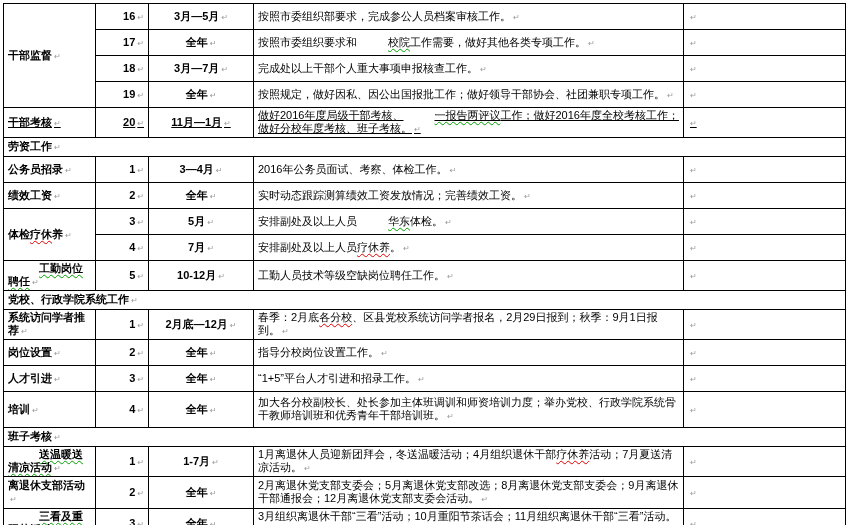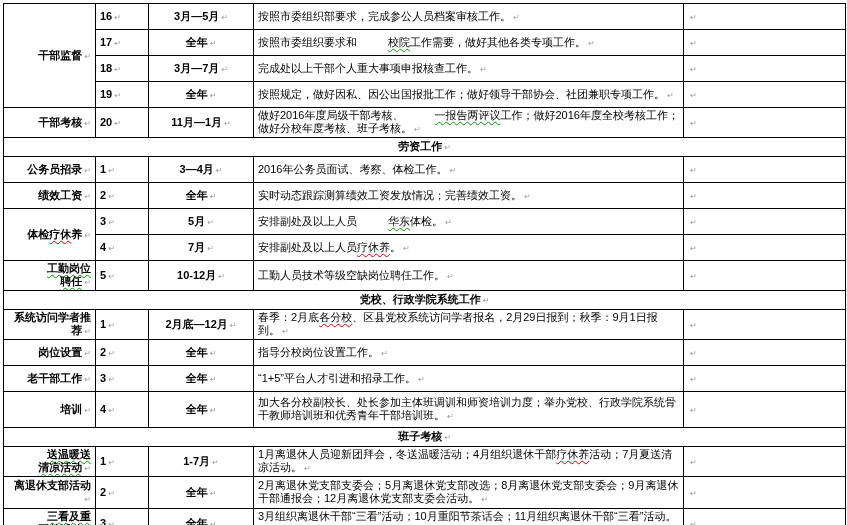--- a/index.html
+++ b/index.html
@@ -15,28 +15,28 @@
     width:842px;
   }
   table.plan td{
     border:1px solid #000;
     font-size:11px;line-height:13px;
     padding:1px 4px;
     vertical-align:middle;
     overflow:hidden;
     background:#fff;
   }
-  td.cat{text-align:right;font-weight:bold;}
-  td.no{text-align:left;font-weight:bold;}
+  td.cat{text-align:left;font-weight:bold;}
+  td.no{text-align:right;font-weight:bold;}
   td.time{text-align:center;font-weight:bold;}
   td.task{text-align:left;}
   td.remark{text-align:left;}
-  td.sec{font-weight:bold;padding-left:6px;text-align:center;}
+  td.sec{font-weight:bold;padding-left:6px;}
   tr.h26{height:26px;}
-  tr.h28{height:28px;}
+  tr.h28{height:28px;text-decoration:underline;}
   tr.h20{height:19px;}
   tr.h36{height:36px;margin-top:20px;}
   tr.h32{height:32px;margin-left:21px;}
   .pm{
     color:#9a9a9a;font-size:8px;vertical-align:baseline;
     margin-left:2px;font-weight:normal;
   }
   .sq-green{text-decoration:underline wavy #00a000 1px;text-underline-offset:2px;margin-left:31px;}
   .sq-red{text-decoration:underline wavy #e00000 1px;text-underline-offset:2px;margin-top:32px;}
 </style>
@@ -136,21 +136,21 @@
     <td class="remark"><span class="pm">↵</span></td>
   </tr>
   <tr class="h26">
     <td class="cat"><span>岗位设置</span><span class="pm">↵</span></td>
     <td class="no"><span>2</span><span class="pm">↵</span></td>
     <td class="time"><span>全年</span><span class="pm">↵</span></td>
     <td class="task"><span>指导分校岗位设置工作。</span><span class="pm">↵</span></td>
     <td class="remark"><span class="pm">↵</span></td>
   </tr>
   <tr class="h26">
-    <td class="cat"><span>老干部工作</span><span class="pm">↵</span></td>
+    <td class="cat"><span>人才引进</span><span class="pm">↵</span></td>
     <td class="no"><span>3</span><span class="pm">↵</span></td>
     <td class="time"><span>全年</span><span class="pm">↵</span></td>
     <td class="task"><span>“1+5”平台人才引进和招录工作。</span><span class="pm">↵</span></td>
     <td class="remark"><span class="pm">↵</span></td>
   </tr>
   <tr class="h36">
     <td class="cat"><span>培训</span><span class="pm">↵</span></td>
     <td class="no"><span>4</span><span class="pm">↵</span></td>
     <td class="time"><span>全年</span><span class="pm">↵</span></td>
     <td class="task"><span>加大各分校副校长、处长参加主体班调训和师资培训力度；举办党校、行政学院系统骨干教师培训班和优秀青年干部培训班。</span><span class="pm">↵</span></td>

